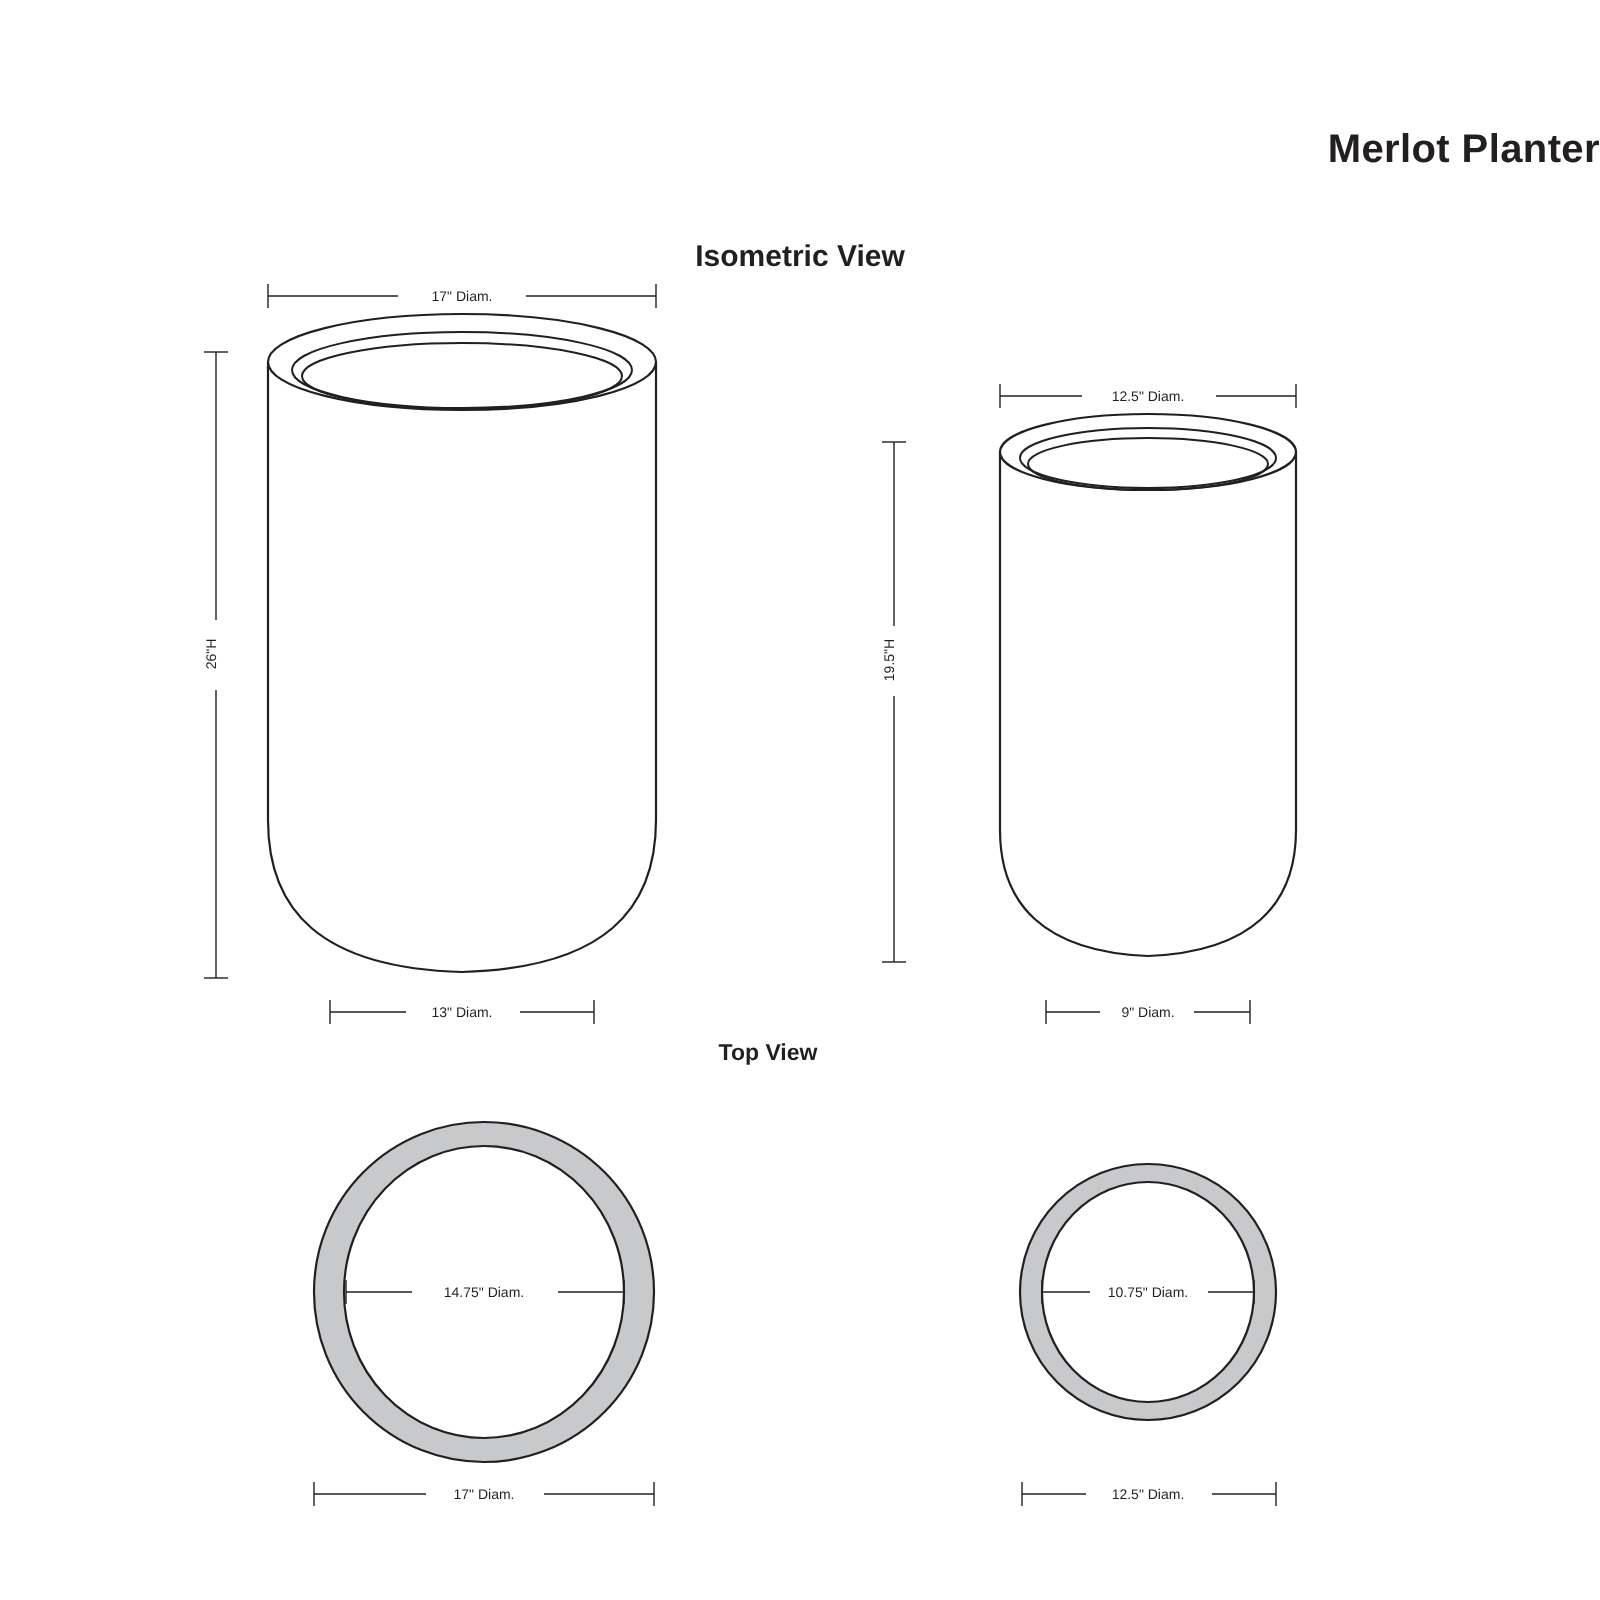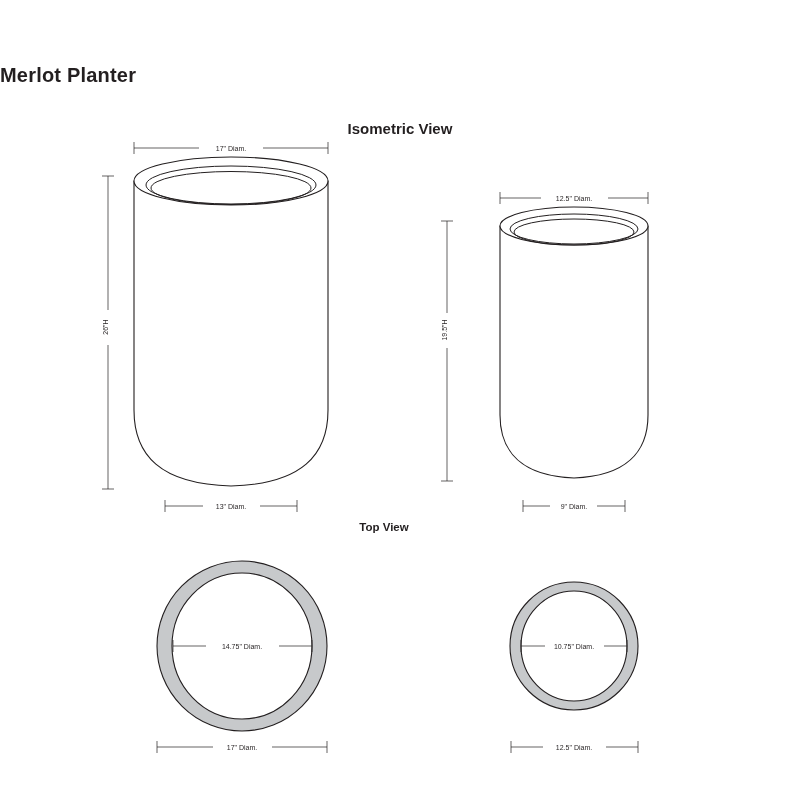--- a/index.html
+++ b/index.html
@@ -17,21 +17,21 @@
   }
   .page {
     position: absolute;
     inset: 0;
   }
   #title {
     position: absolute;
     top: 64px;
     left: 0;
     width: 800px;
-    text-align: left;
+    text-align: right;
     font-size: 20px;
     font-weight: bold;
     letter-spacing: 0.2px;
   }
   #iso-heading {
     position: absolute;
     top: 120px;
     left: 0;
     width: 800px;
     text-align: center;

